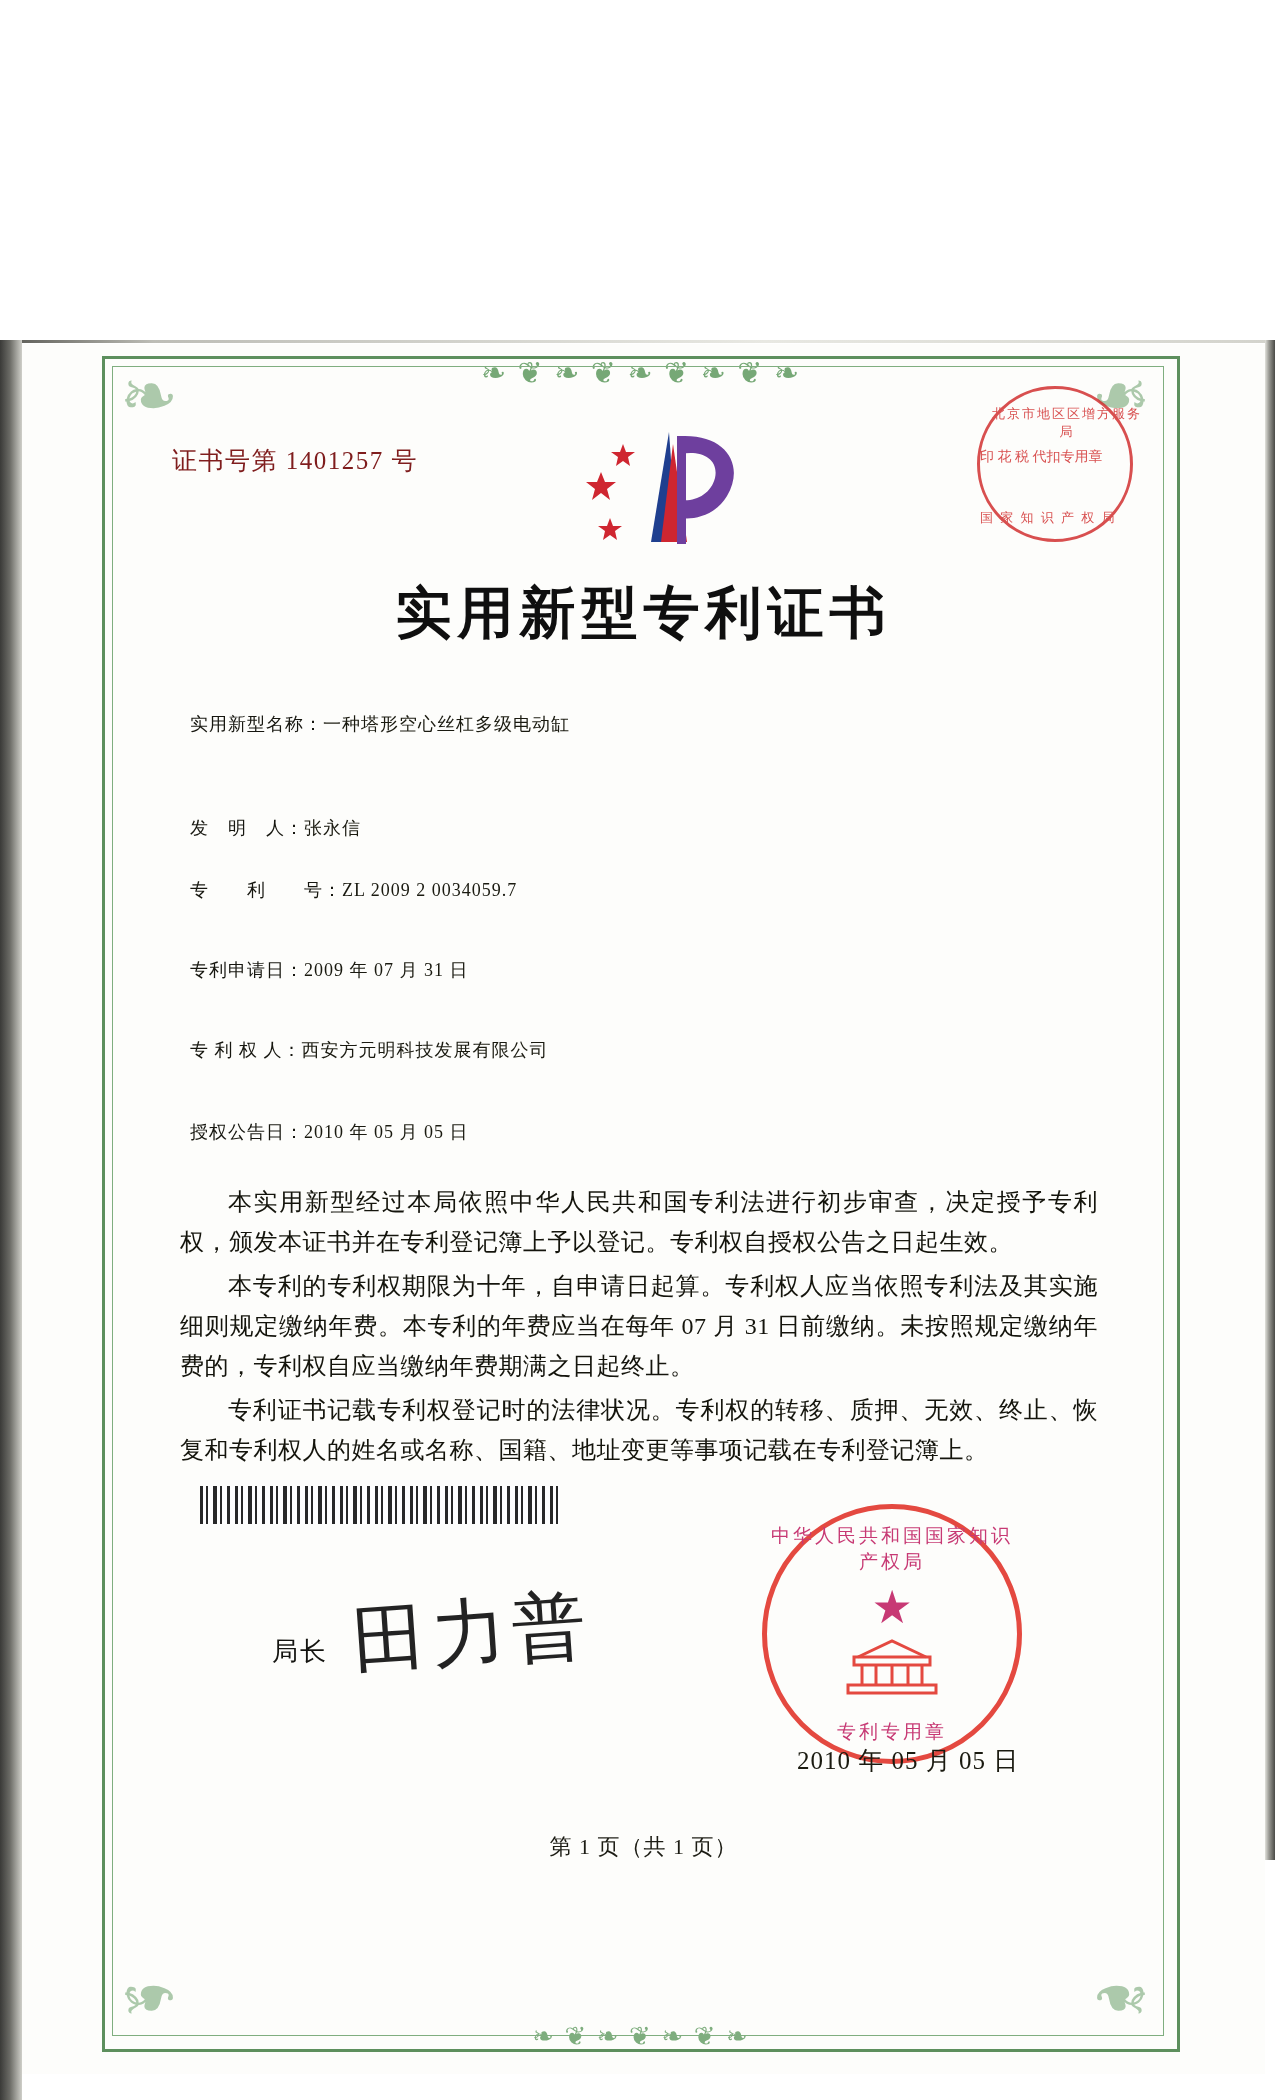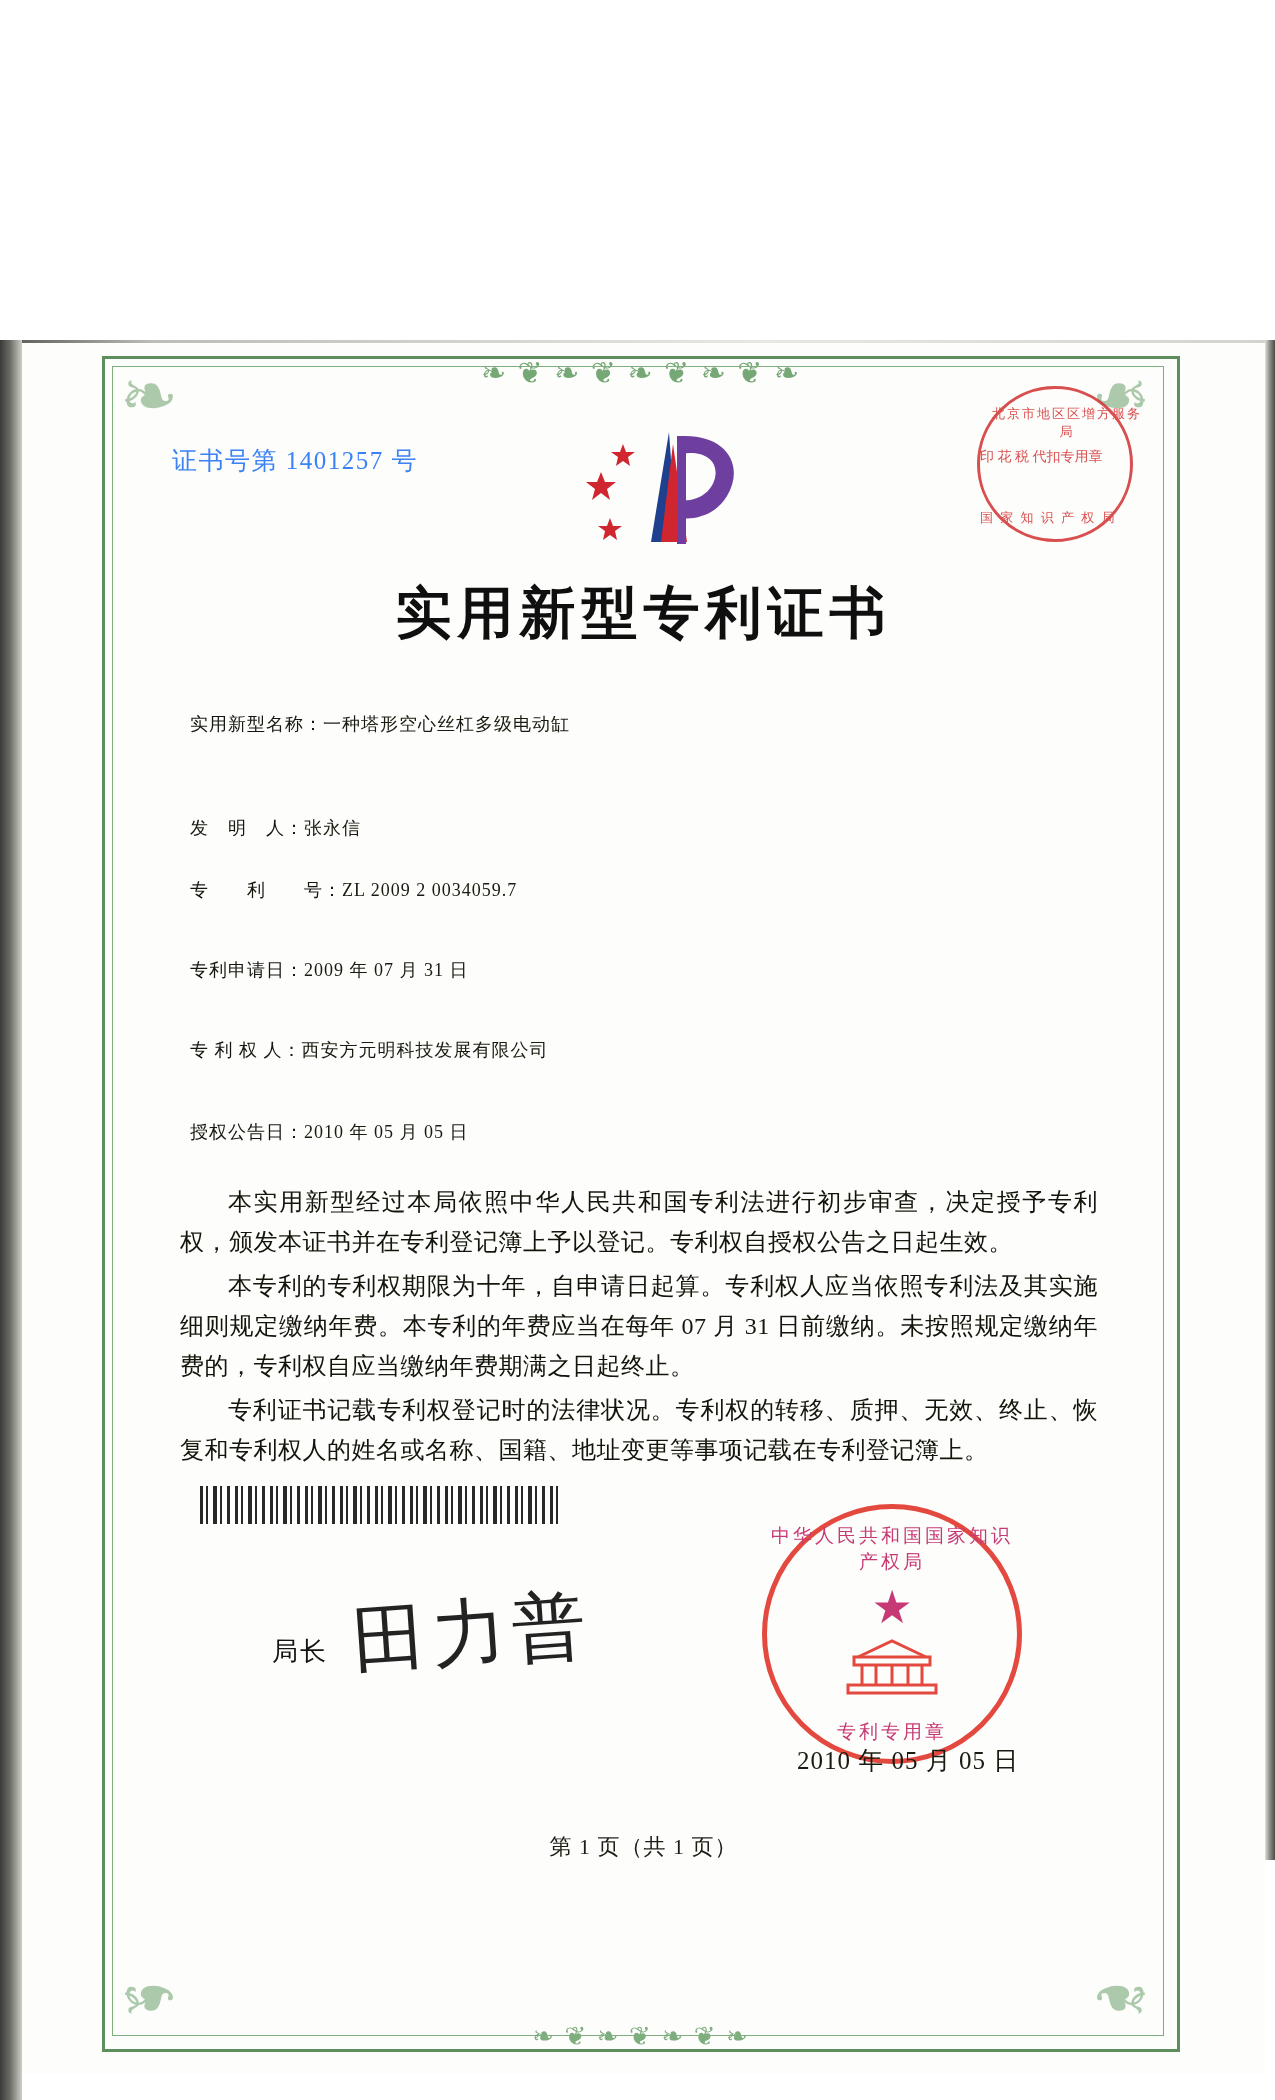--- a/index.html
+++ b/index.html
@@ -129,21 +129,21 @@
     overflow: hidden;
     opacity: .8;
   }
 
   
   .cert-no {
     position: absolute;
     left: 150px; top: 100px;
     font-size: 25px;
     letter-spacing: 1.5px;
-    color: #3b82f6;
+    color: #7f1d1d;
   }
 
   
   .logo {
     position: absolute;
     left: 555px; top: 70px;
     width: 180px; height: 150px;
   }
 
   .cert-title {

